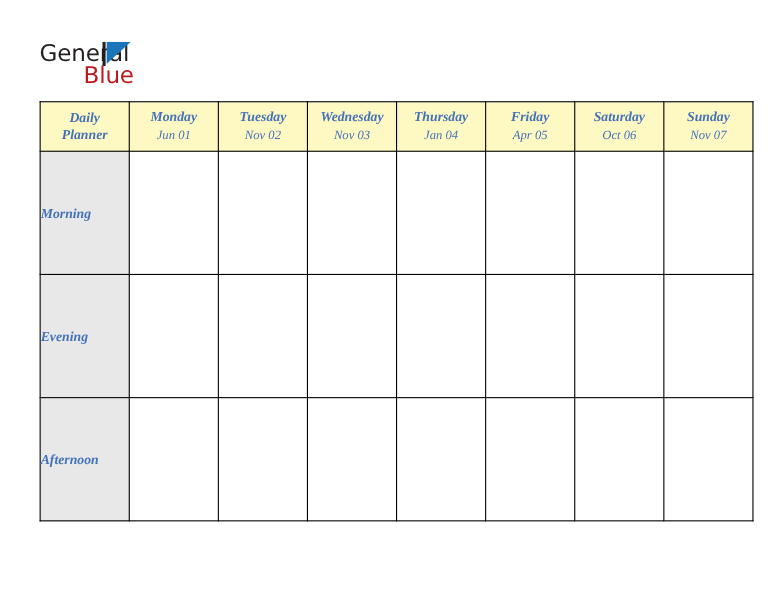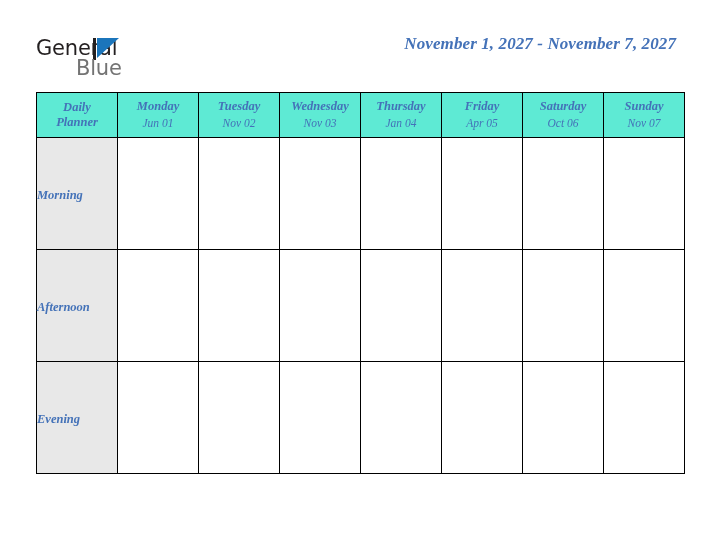--- a/index.html
+++ b/index.html
@@ -42,21 +42,21 @@
     letter-spacing: -0.2px;
     line-height: 24px;
   }
   .logo-blue {
     position: absolute;
     left: 40px;
     top: 20px;
     font-family: "DejaVu Sans", sans-serif;
     font-size: 21px;
     font-weight: 400;
-    color: #737373;
+    color: #b91c1c;
     letter-spacing: -0.2px;
     line-height: 24px;
   }
   .logo-triangle {
     position: absolute;
     left: 57px;
     top: 2px;
     width: 26px;
     height: 22px;
   }
@@ -98,21 +98,21 @@
   }
   .planner-table th,
   .planner-table td {
     border: 1px solid #000000;
     padding: 0;
     margin: 0;
   }
 
   .corner-cell,
   .day-head {
-    background: #5eead4;
+    background: #fef9c3;
     height: 44px;
     vertical-align: middle;
     text-align: center;
   }
   .corner-cell { width: 80px; }
   .day-head { width: 80px; }
 
   .corner-line,
   .day-name {
     font-family: "Liberation Serif", serif;
@@ -159,21 +159,20 @@
     <span class="logo-triangle">
       <svg width="26" height="22" viewBox="0 0 26 22" xmlns="http://www.w3.org/2000/svg">
         <rect x="0" y="0" width="3" height="22" fill="#231f20"></rect>
         <polygon points="4,0 26,0 4,20" fill="#1b75bb"></polygon>
       </svg>
     </span>
     <span class="logo-blue">Blue</span>
   </div>
 
   <div class="title-block">
-    <div class="planner-range">November 1, 2027 - November 7, 2027</div>
   </div>
 
 </div>
 
 <table class="planner-table">
   <thead>
     <tr>
       <th class="corner-cell">
         <div class="corner-line">Daily</div>
         <div class="corner-line">Planner</div>
@@ -218,38 +217,38 @@
       <td class="slot-cell"></td>
       <td class="slot-cell"></td>
       <td class="slot-cell"></td>
       <td class="slot-cell"></td>
       <td class="slot-cell"></td>
       <td class="slot-cell"></td>
     </tr>
 
     <tr>
       <td class="period-cell">
+        <span class="period-label">Evening</span>
+      </td>
+      <td class="slot-cell"></td>
+      <td class="slot-cell"></td>
+      <td class="slot-cell"></td>
+      <td class="slot-cell"></td>
+      <td class="slot-cell"></td>
+      <td class="slot-cell"></td>
+      <td class="slot-cell"></td>
+    </tr>
+
+    <tr>
+      <td class="period-cell">
         <span class="period-label">Afternoon</span>
       </td>
       <td class="slot-cell"></td>
       <td class="slot-cell"></td>
       <td class="slot-cell"></td>
       <td class="slot-cell"></td>
       <td class="slot-cell"></td>
       <td class="slot-cell"></td>
       <td class="slot-cell"></td>
     </tr>
 
-    <tr>
-      <td class="period-cell">
-        <span class="period-label">Evening</span>
-      </td>
-      <td class="slot-cell"></td>
-      <td class="slot-cell"></td>
-      <td class="slot-cell"></td>
-      <td class="slot-cell"></td>
-      <td class="slot-cell"></td>
-      <td class="slot-cell"></td>
-      <td class="slot-cell"></td>
-    </tr>
-
   </tbody>
 </table>
 
 </body></html>

